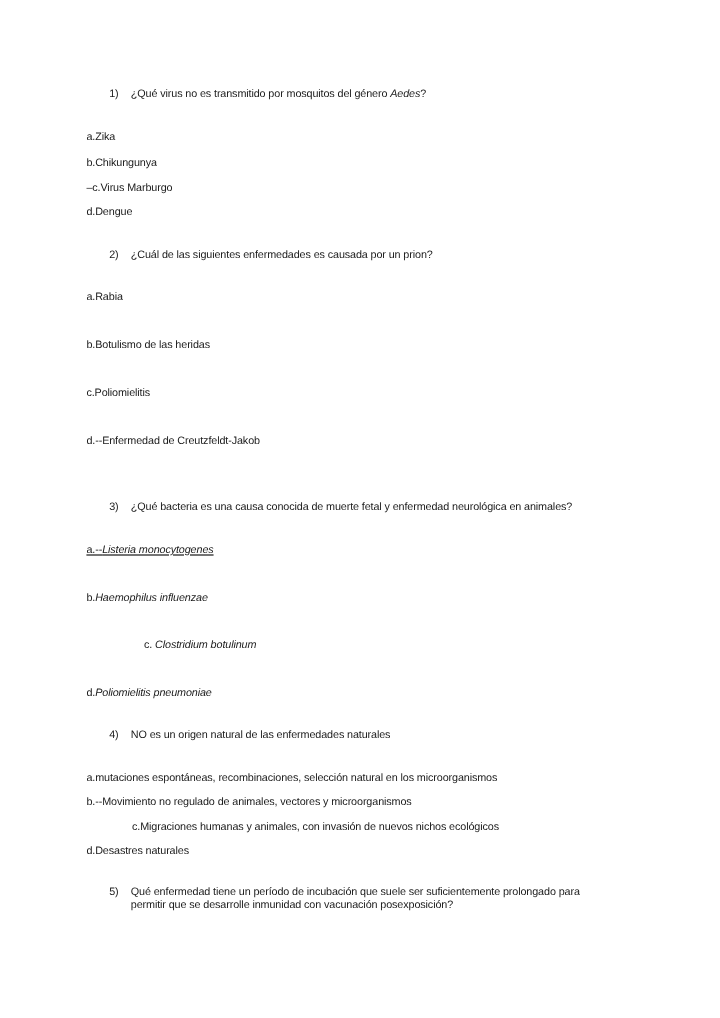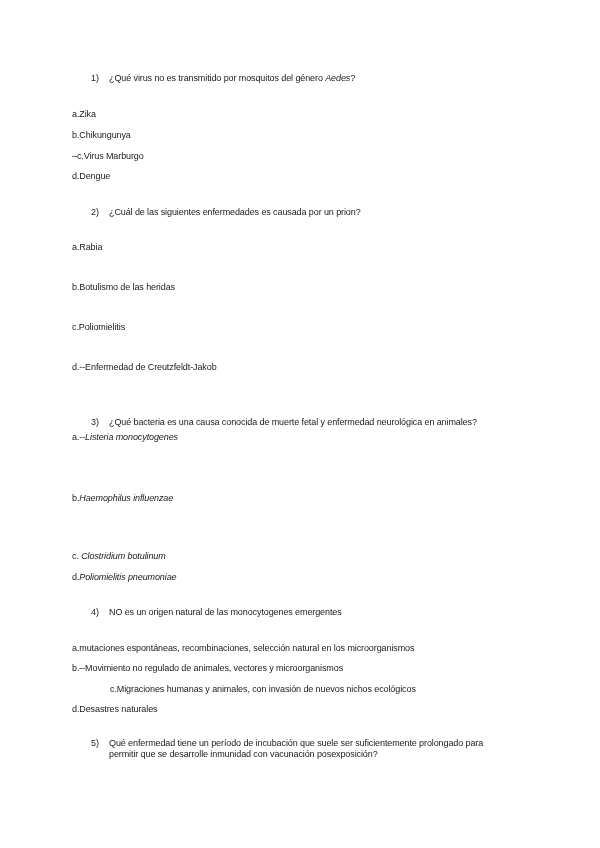--- a/index.html
+++ b/index.html
@@ -53,27 +53,27 @@
   <span class="num">2)</span><span>¿Cuál de las siguientes enfermedades es causada por un prion?</span>
 </div>
 <div class="line opt" style="top:242px;"><span>a.</span><span>Rabia</span></div>
 <div class="line opt" style="top:282px;"><span>b.</span><span>Botulismo de las heridas</span></div>
 <div class="line opt" style="top:322px;"><span>c.</span><span>Poliomielitis</span></div>
 <div class="line opt" style="top:362px;"><span>d.--</span><span>Enfermedad de Creutzfeldt-Jakob</span></div>
 
 <div class="line q" style="top:417px;">
   <span class="num">3)</span><span>¿Qué bacteria es una causa conocida de muerte fetal y enfermedad neurológica en animales?</span>
 </div>
-<div class="line opt" style="top:432px;"><span>a.--</span><span class="it">Listeria monocytogenes</span></div>
+<div class="line opt" style="top:453px;text-decoration:underline;"><span>a.--</span><span class="it">Listeria monocytogenes</span></div>
 <div class="line opt" style="top:493px;"><span>b.</span><span class="it">Haemophilus influenzae</span></div>
-<div class="line opt" style="top:551px;"><span>c. </span><span class="it">Clostridium botulinum</span></div>
+<div class="line opt" style="top:532px;margin-left:48px;"><span>c. </span><span class="it">Clostridium botulinum</span></div>
 <div class="line opt" style="top:572px;"><span>d.</span><span class="it">Poliomielitis pneumoniae</span></div>
 
 <div class="line q" style="top:607px;">
-  <span class="num">4)</span><span>NO es un origen natural de las monocytogenes emergentes</span>
+  <span class="num">4)</span><span>NO es un origen natural de las enfermedades naturales</span>
 </div>
 <div class="line opt" style="top:643px;"><span>a.</span><span>mutaciones espontáneas, recombinaciones, selección natural en los microorganismos</span></div>
 <div class="line opt" style="top:663px;"><span>b.--</span><span>Movimiento no regulado de animales, vectores y microorganismos</span></div>
 <div class="line opt" style="top:684px;margin-left:38px;"><span>c.</span><span>Migraciones humanas y animales, con invasión de nuevos nichos ecológicos</span></div>
 <div class="line opt" style="top:704px;"><span>d.</span><span>Desastres naturales</span></div>
 
 <div class="line q" style="top:738px; left:91px;">
   <span class="num" style="vertical-align:top;">5)</span><span class="wrap" style="display:inline-block; vertical-align:top; width:400px;">Qué enfermedad tiene un período de incubación que suele ser suficientemente prolongado para permitir que se desarrolle inmunidad con vacunación posexposición?</span>
 </div>
 

